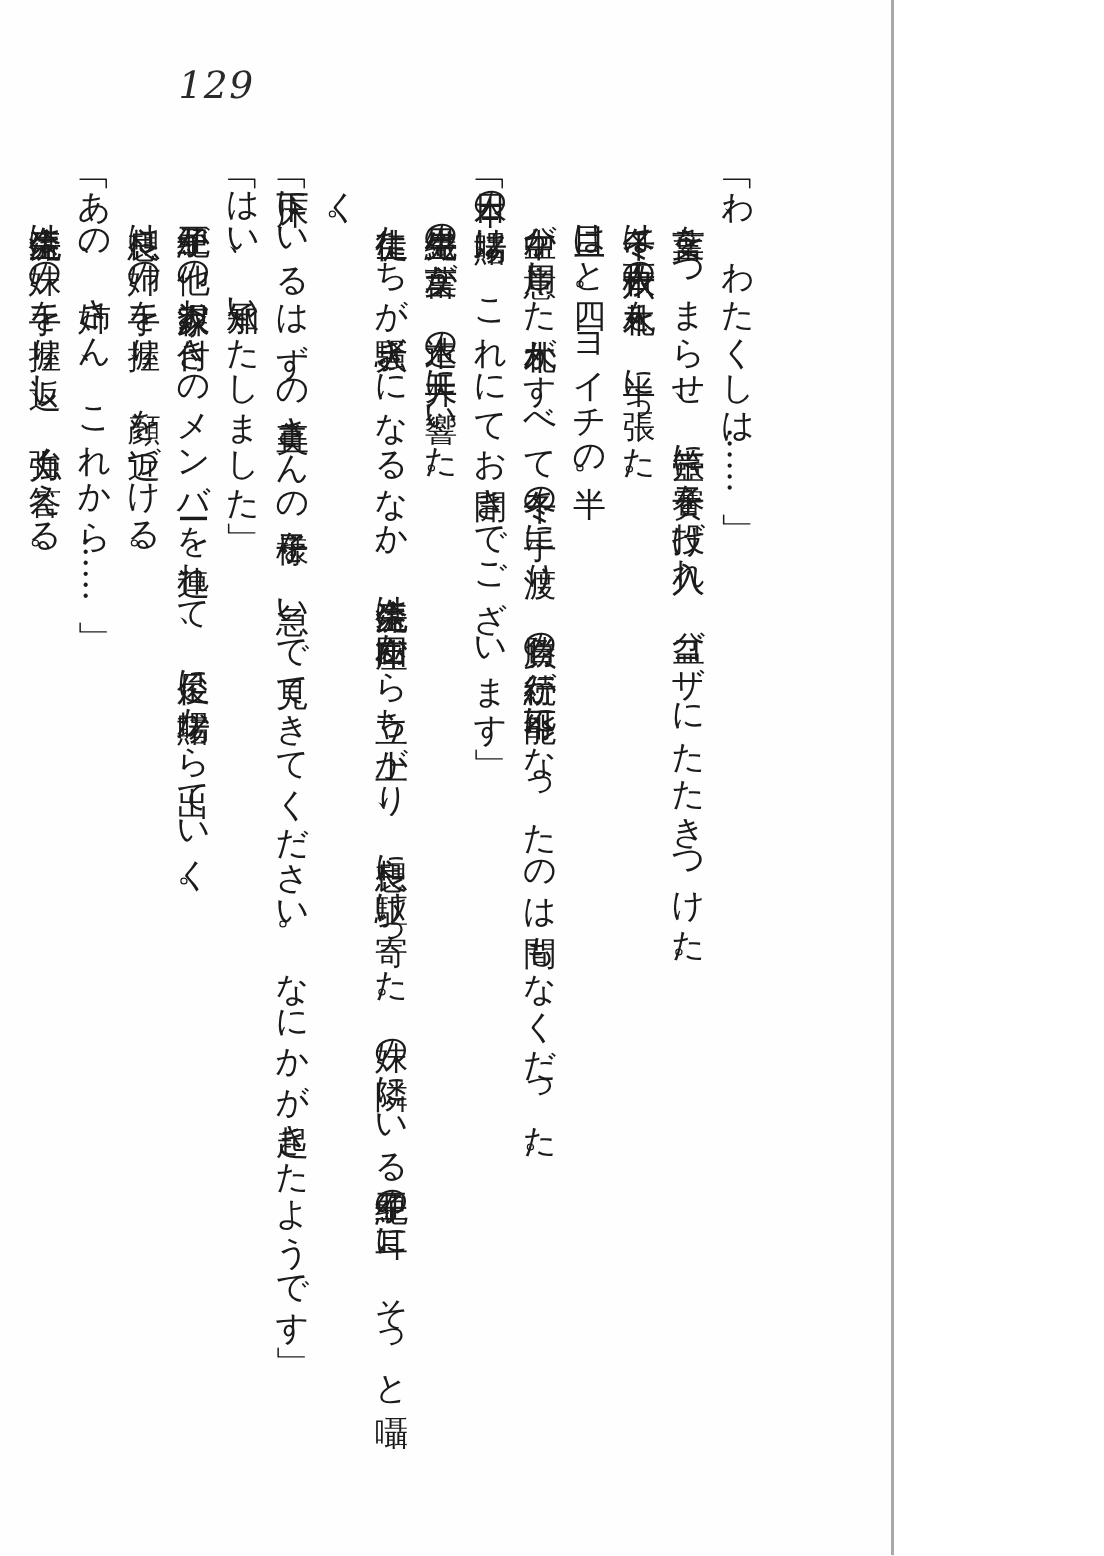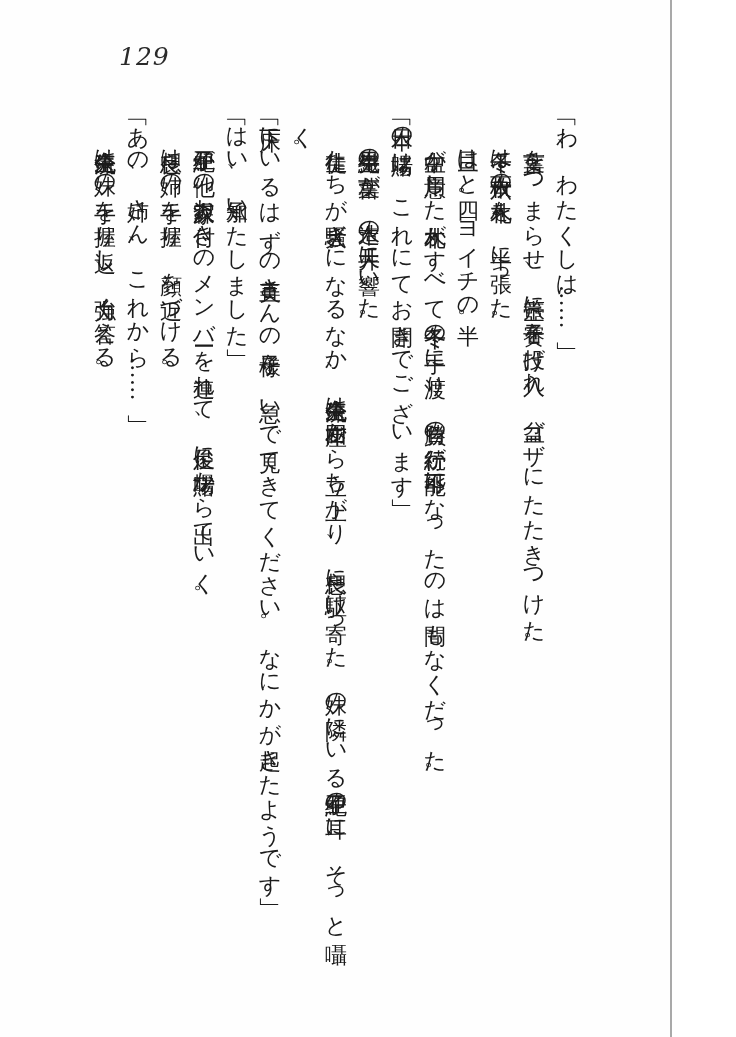--- a/index.html
+++ b/index.html
@@ -2,21 +2,21 @@
 <html lang="ja"><head>
 <meta charset="utf-8">
 <style>
   html, body {
     margin: 0;
     padding: 0;
     background: #ffffff;
   }
   .page {
     position: relative;
-    width: 672px;
+    width: 596px;
     height: 1037px;
     background: #fefefe;
     overflow: hidden;
     font-family: "DejaVu Serif", serif;
   }
   .page-edge {
     position: absolute;
     top: 0;
     right: 0;
     width: 2px;

